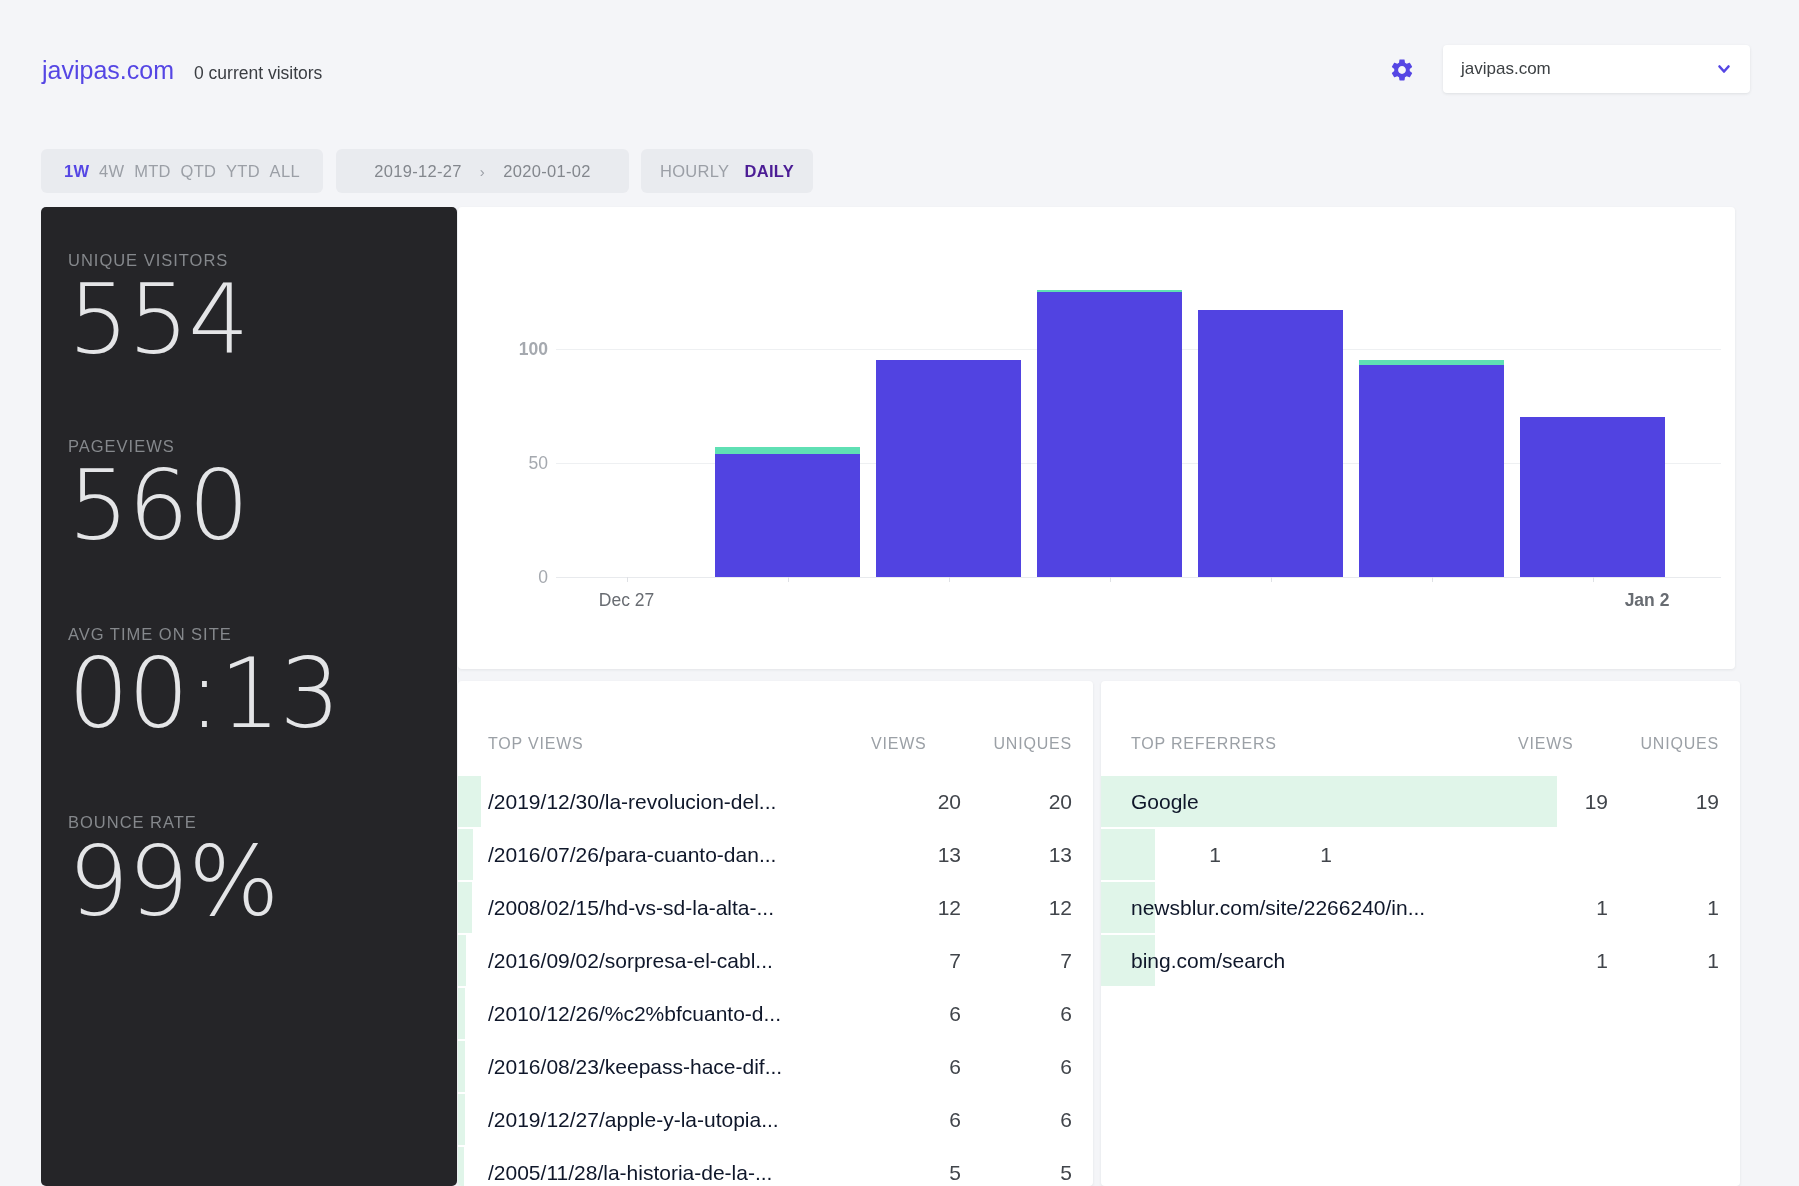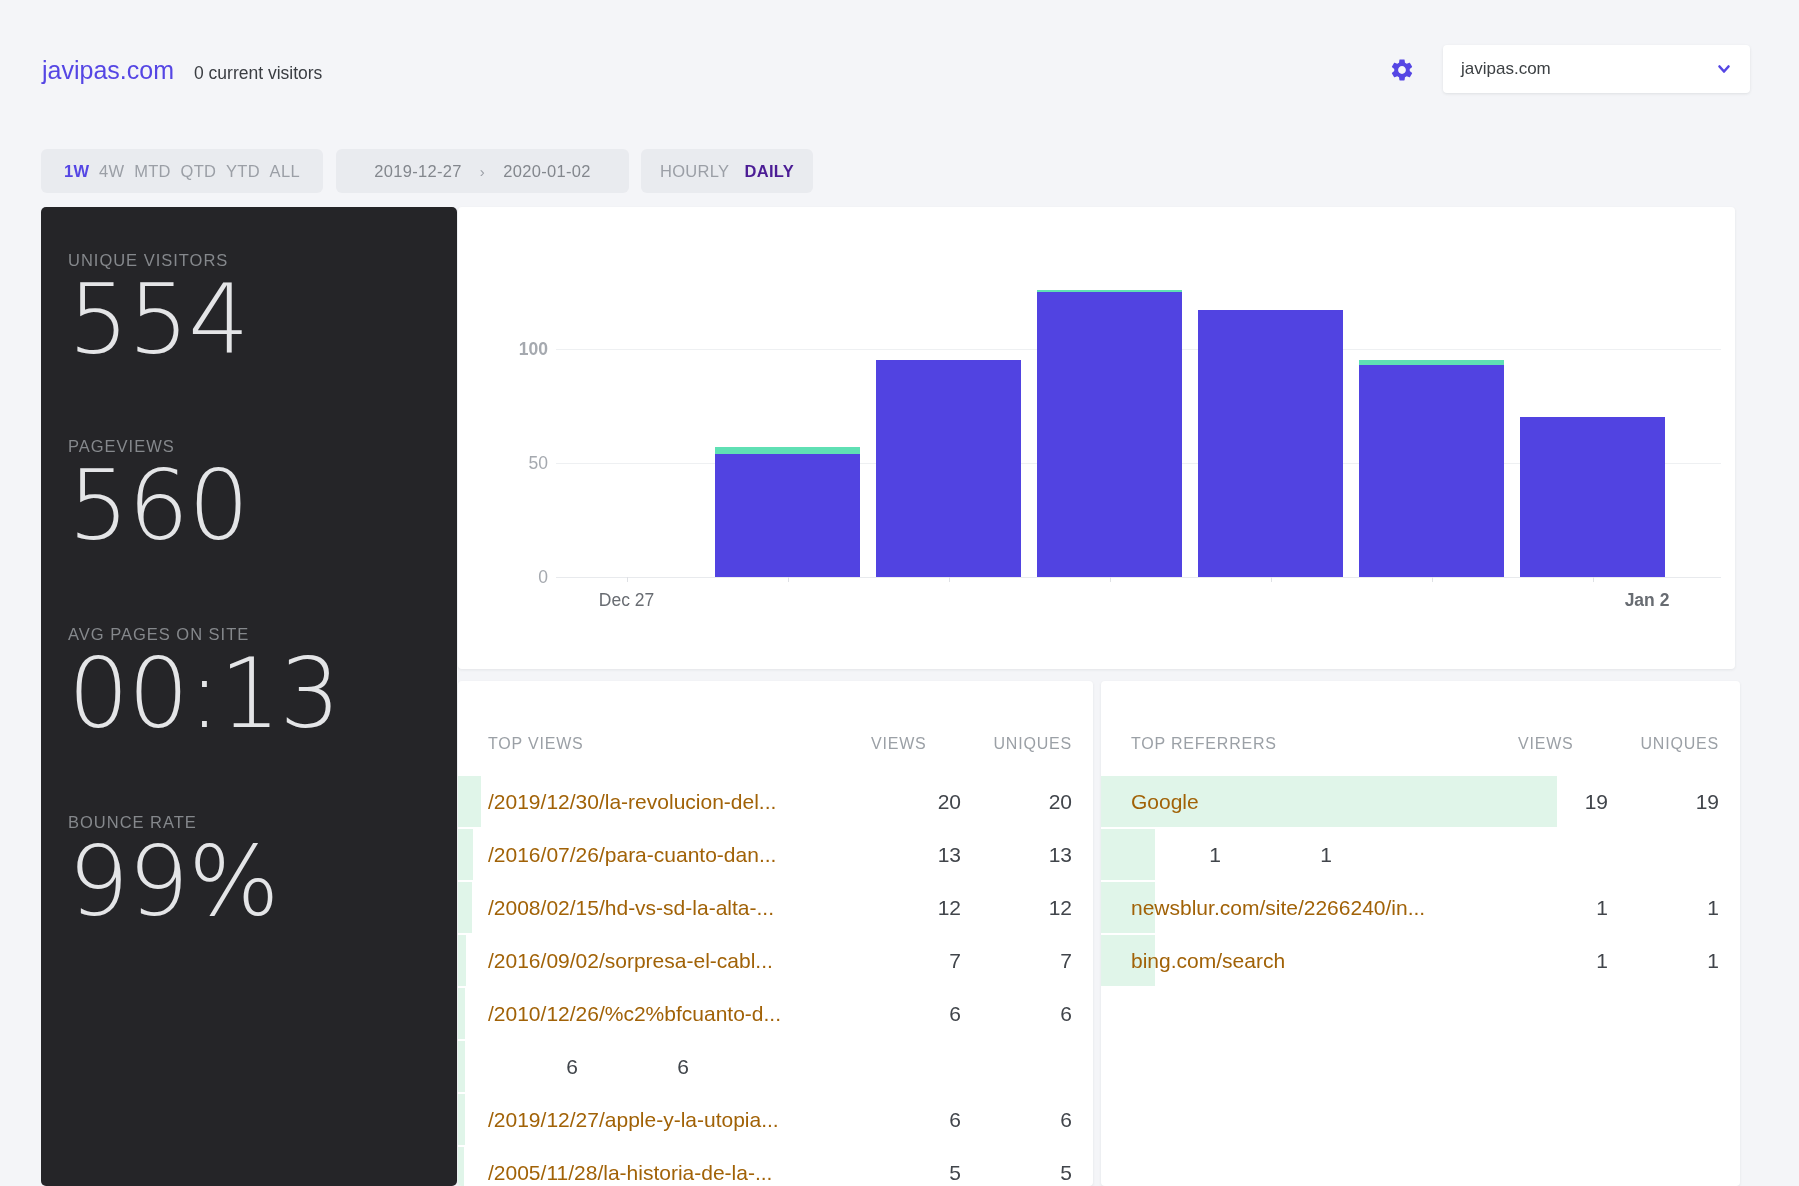--- a/index.html
+++ b/index.html
@@ -77,21 +77,21 @@
   .t-head {
     position:absolute; top:54px; left:0; right:0; display:flex; align-items:center;
     padding:0 21px 0 30px; font-size:16px; letter-spacing:.05em; color:#9ba0a6;
   }
   .t-head .t-title { flex:1; }
   .t-head .c-views { width:90px; text-align:left; }
   .t-head .c-uniq  { width:111px; text-align:right; }
   .t-rows { position:absolute; top:94px; left:0; right:0; }
   .t-row { position:relative; height:53px; display:flex; align-items:center; padding:0 21px 0 30px; }
   .row-bar { position:absolute; left:0; top:1px; bottom:1px; background:#e0f5e9; }
-  .t-row .path { position:relative; flex:1; font-size:21px; color:#a16207; white-space:nowrap; overflow:hidden; cursor:pointer; }
+  .t-row .path { position:relative; flex:1; font-size:21px; color:#0f172a; white-space:nowrap; overflow:hidden; cursor:pointer; }
   .t-row .views { position:relative; width:90px; text-align:right; font-size:21px; color:#41454b; }
   .t-row .uniq  { position:relative; width:111px; text-align:right; font-size:21px; color:#41454b; }
 </style>
 </head>
 <body>
 
 <div class="page">
 
   <a class="site-link" href="#">javipas.com</a>
   <span class="visitors">0 current visitors</span>
@@ -132,21 +132,21 @@
   <aside class="stats-card">
     <div class="stat" style="top:44px">
       <div class="lbl">UNIQUE VISITORS</div>
       <div class="num">554</div>
     </div>
     <div class="stat" style="top:230px">
       <div class="lbl">PAGEVIEWS</div>
       <div class="num">560</div>
     </div>
     <div class="stat" style="top:418px">
-      <div class="lbl">AVG PAGES ON SITE</div>
+      <div class="lbl">AVG TIME ON SITE</div>
       <div class="num">00:13</div>
     </div>
     <div class="stat" style="top:606px">
       <div class="lbl">BOUNCE RATE</div>
       <div class="num">99%</div>
     </div>
   </aside>
 
   <section class="chart-card" id="chart-card">
       <div class="gridline zero" style="top: 370px;"></div>
@@ -237,20 +237,21 @@
           <span class="uniq">7</span>
         </div>
         <div class="t-row">
           <div class="row-bar" style="width: 7px;"></div>
           <span class="path">/2010/12/26/%c2%bfcuanto-d...</span>
           <span class="views">6</span>
           <span class="uniq">6</span>
         </div>
         <div class="t-row">
           <div class="row-bar" style="width: 7px;"></div>
+          <span class="path">/2016/08/23/keepass-hace-dif...</span>
           <span class="views">6</span>
           <span class="uniq">6</span>
         </div>
         <div class="t-row">
           <div class="row-bar" style="width: 7px;"></div>
           <span class="path">/2019/12/27/apple-y-la-utopia...</span>
           <span class="views">6</span>
           <span class="uniq">6</span>
         </div>
         <div class="t-row">

